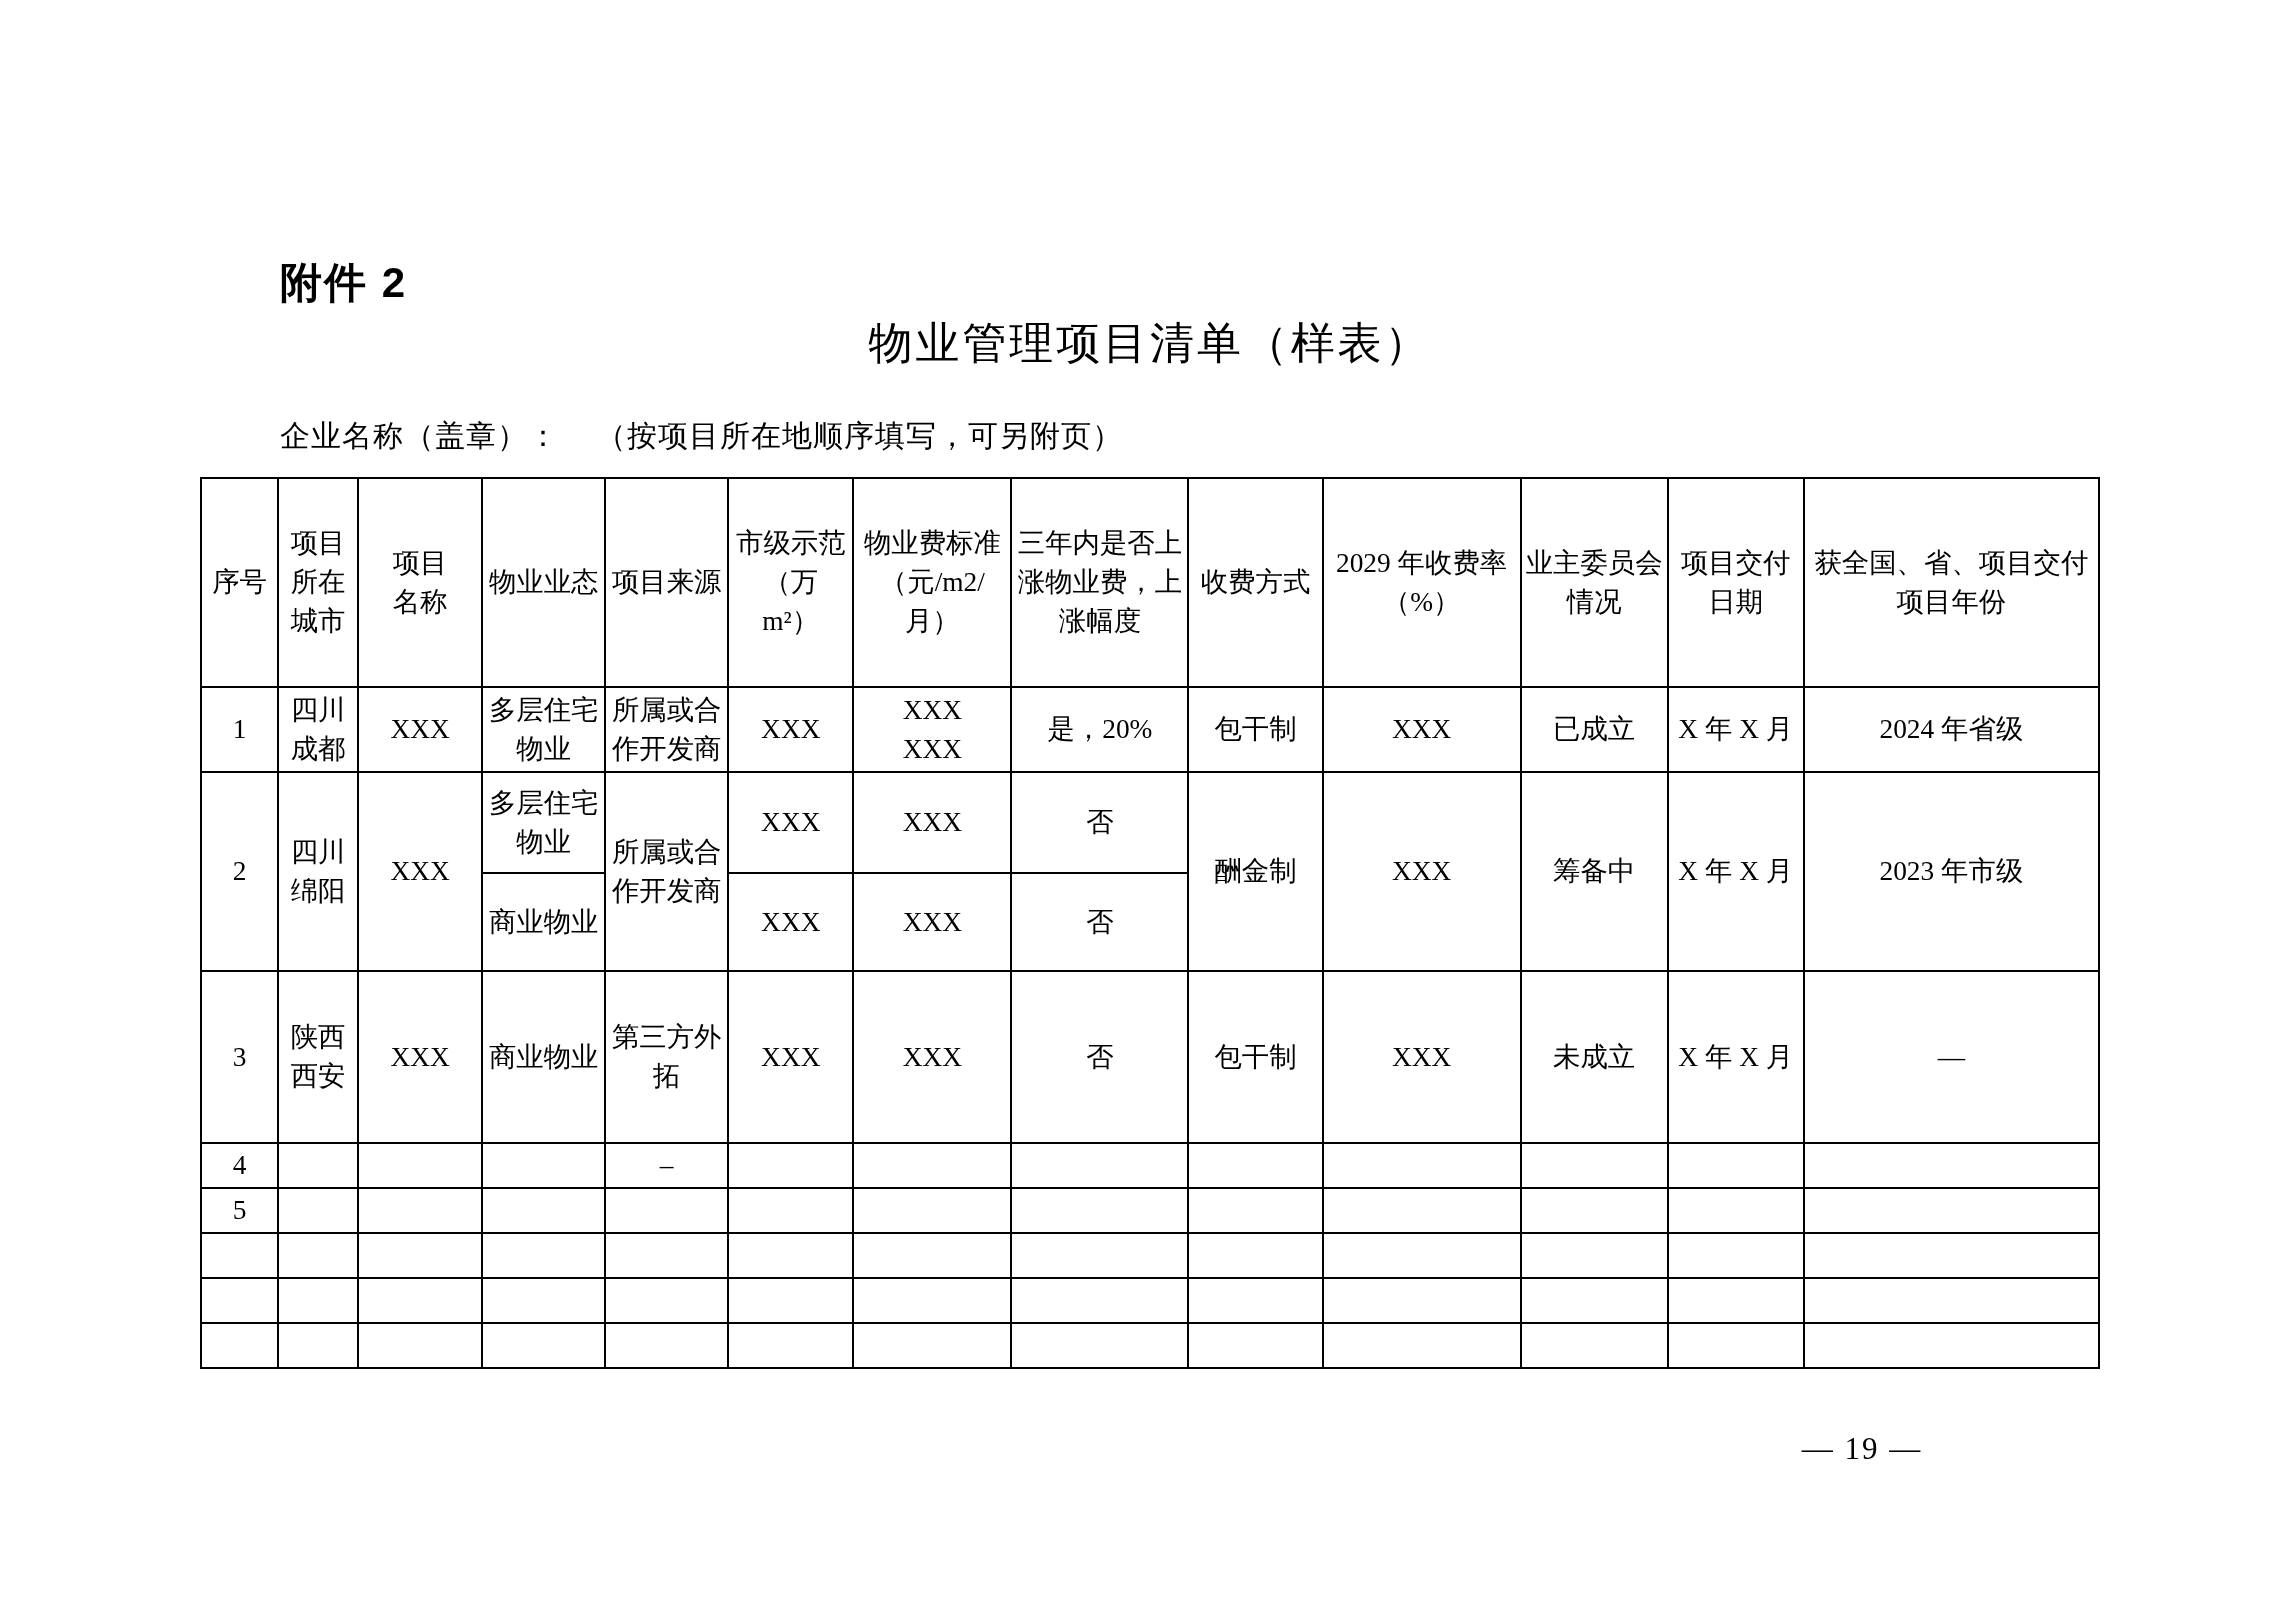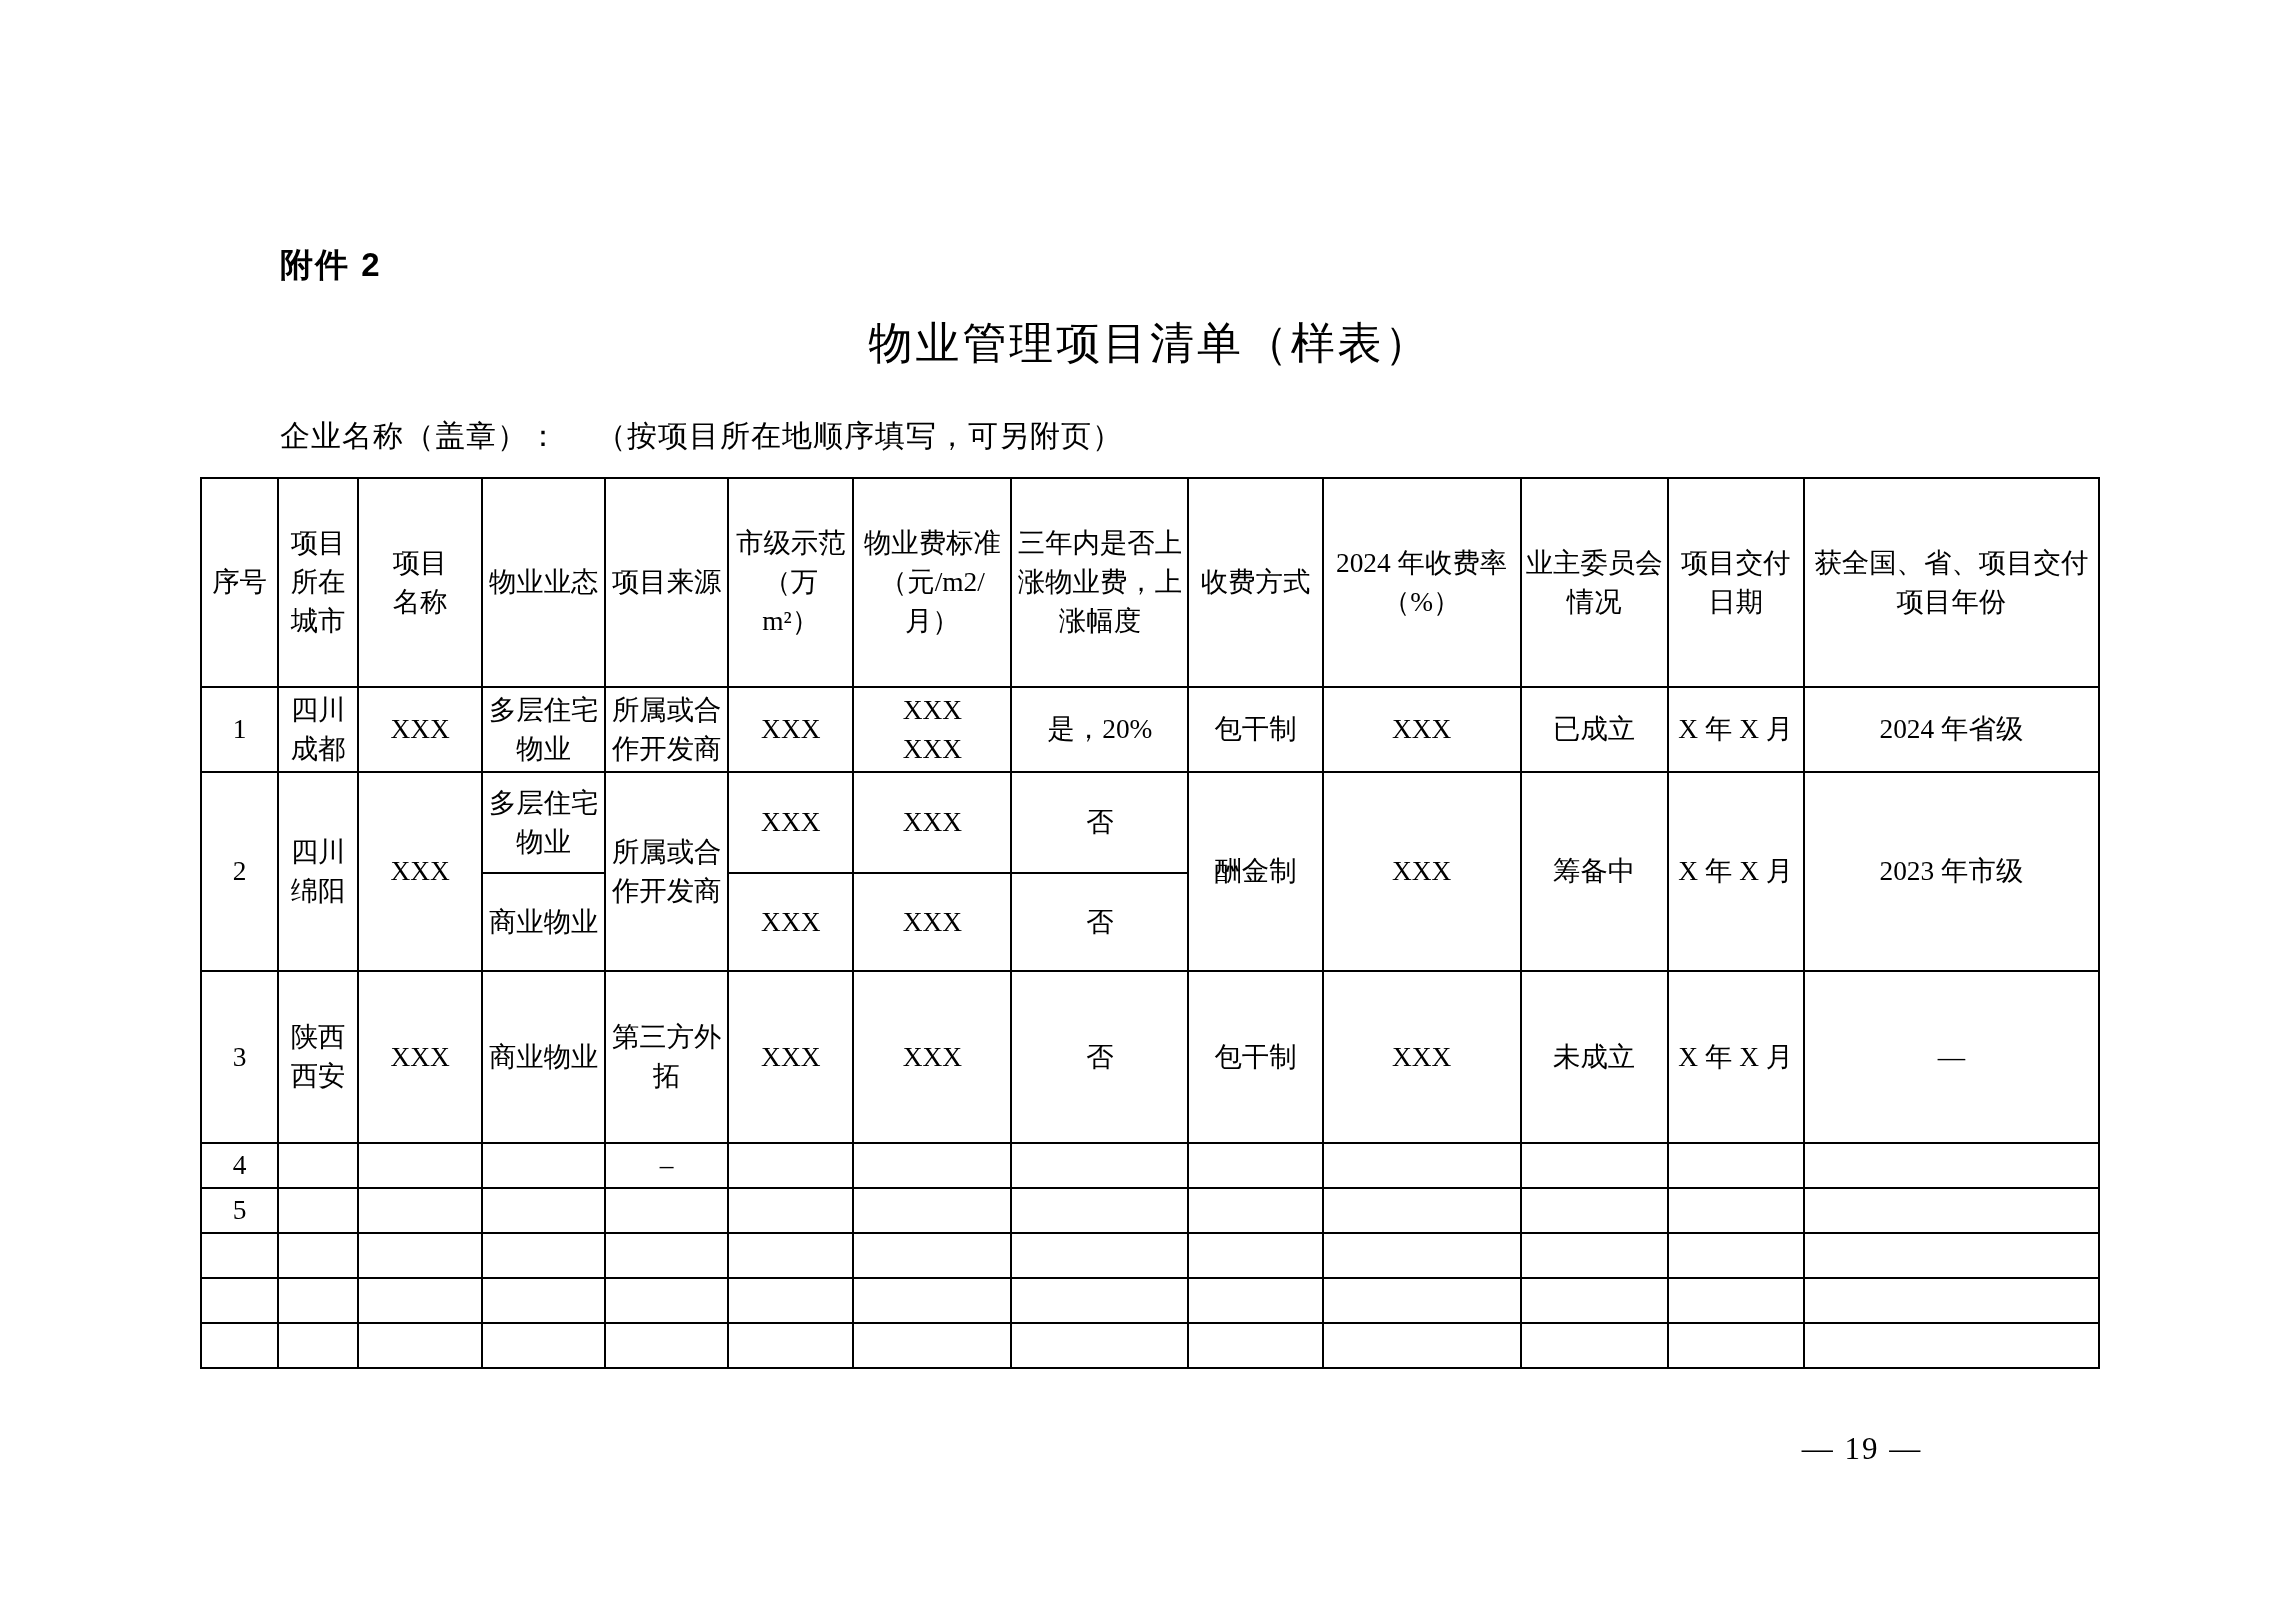--- a/index.html
+++ b/index.html
@@ -4,23 +4,23 @@
 <style>
   * { margin: 0; padding: 0; box-sizing: border-box; }
   html, body { background: #ffffff; }
   body {
     width: 2293px; height: 1621px;
     position: relative;
     font-family: "Liberation Serif", "DejaVu Serif", serif;
     color: #000000;
   }
   .attachment-label {
-    position: absolute; left: 280px; top: 243px;
+    position: absolute; left: 280px; top: 255px;
     font-family: "Liberation Sans", "DejaVu Sans", sans-serif;
-    font-weight: bold; font-size: 33px; letter-spacing: 2px;
+    font-weight: bold; font-size: 42px; letter-spacing: 2px;
   }
   .doc-title {
     position: absolute; left: 200px; top: 314px; width: 1900px;
     text-align: center;
     font-family: "Liberation Sans", "DejaVu Sans", sans-serif;
     font-weight: normal; font-size: 44px; letter-spacing: 2.9px;
   }
   .company-line {
     position: absolute; left: 280px; top: 416px;
     font-size: 30px; letter-spacing: 1px;
@@ -94,21 +94,21 @@
       <th>物业业态</th>
       <th>项目来源</th>
       <th>市级示范
 （万 m²）</th>
       <th>物业费标准
 （元/m2/月）</th>
       <th class="th-left">三年内是否上
 涨物业费，上
 涨幅度</th>
       <th>收费方式</th>
-      <th>2024 年收费率
+      <th>2029 年收费率
 （%）</th>
       <th>业主委员会
 情况</th>
       <th>项目交付
 日期</th>
       <th>获全国、省、项目交付
 项目年份</th>
     </tr>
   </thead>
   <tbody>

